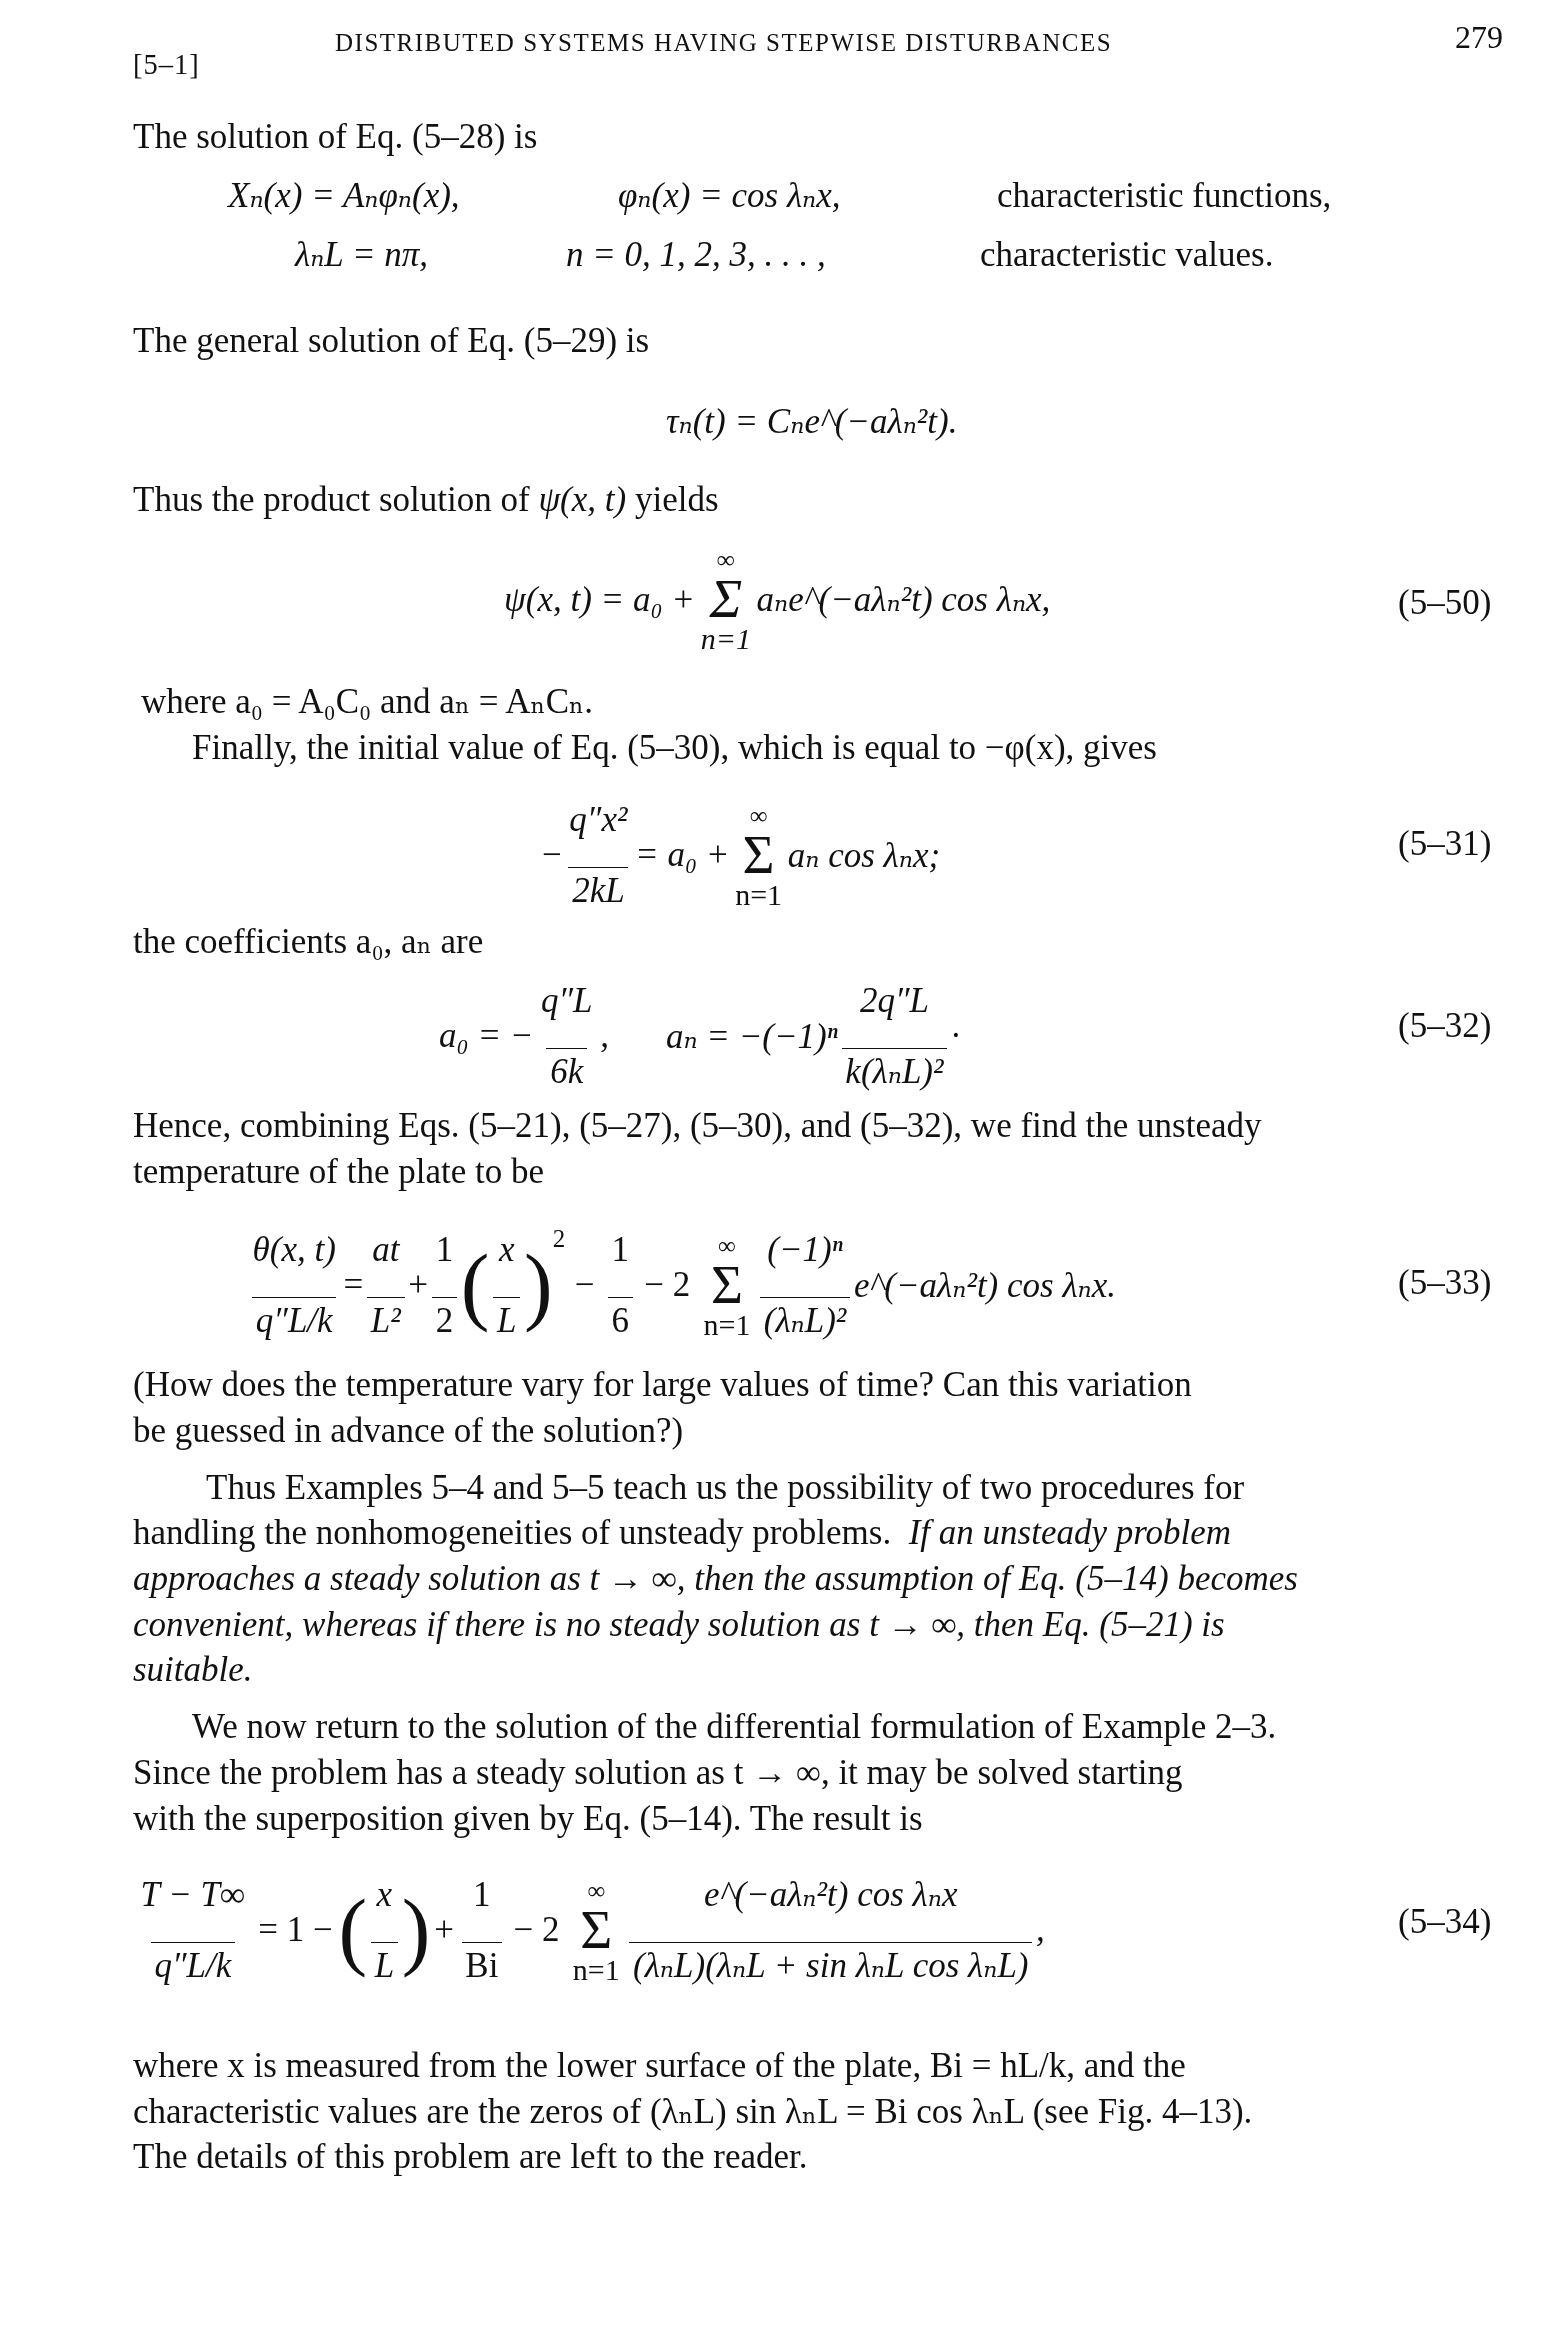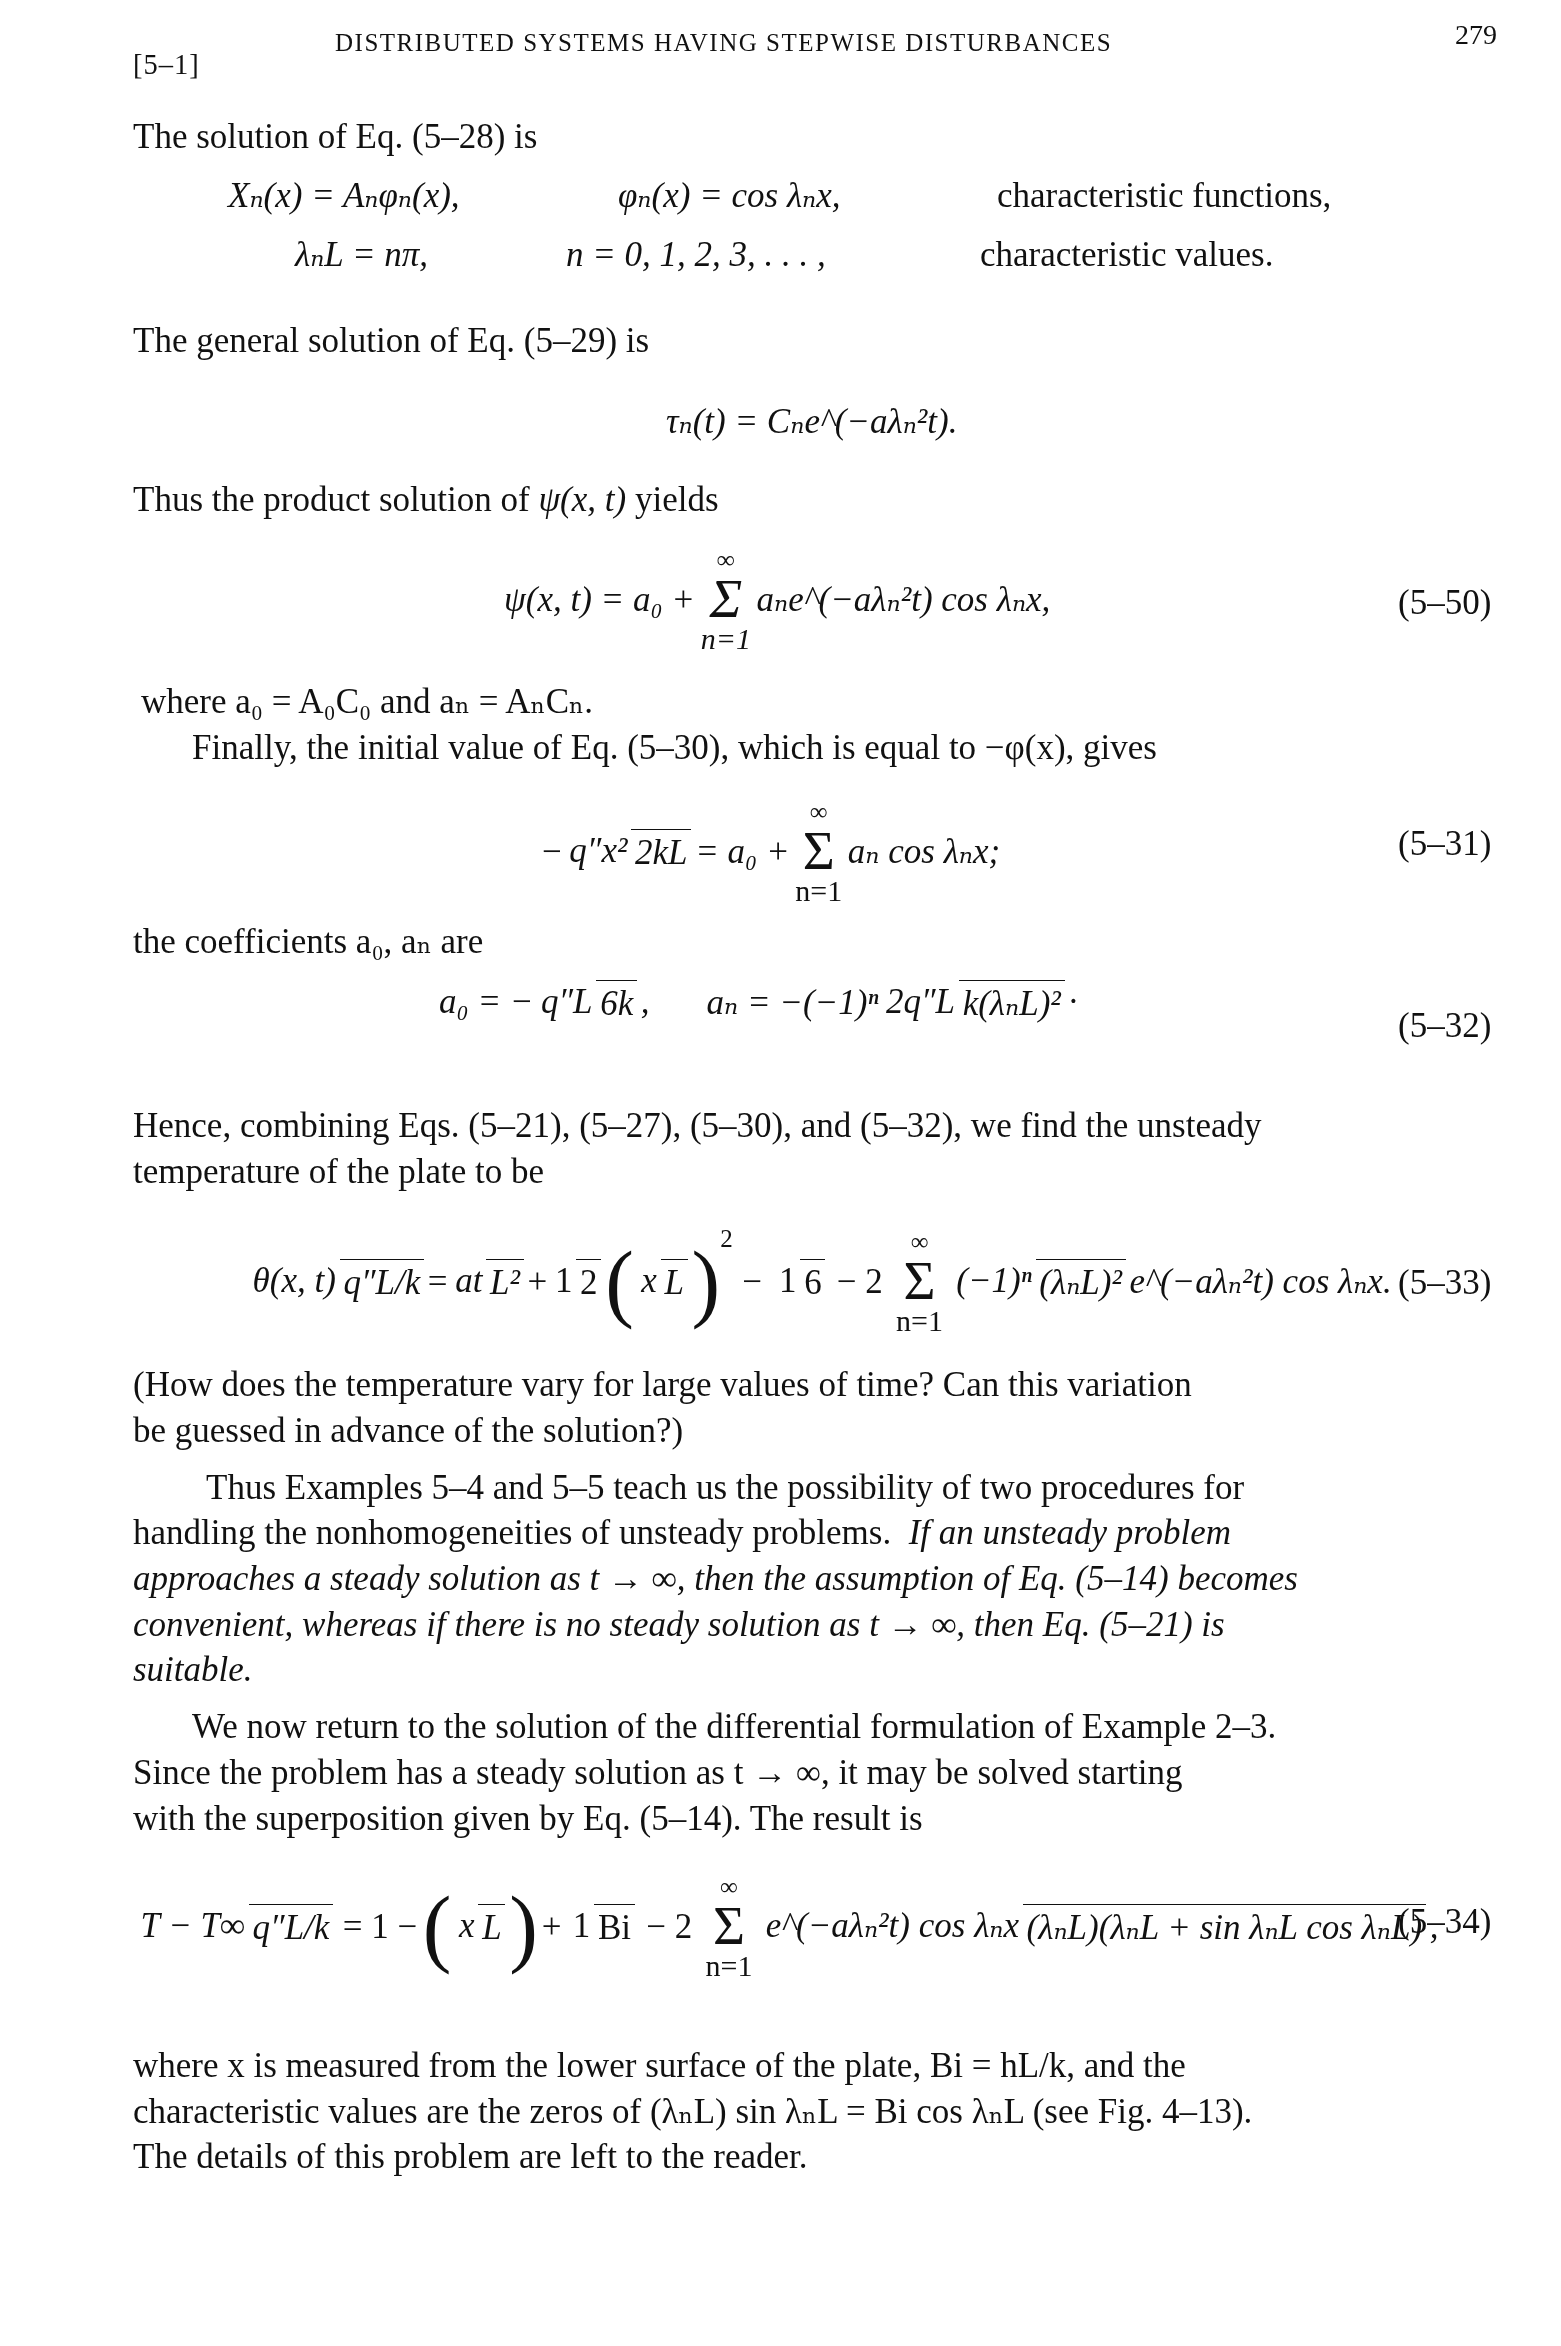--- a/index.html
+++ b/index.html
@@ -6,25 +6,25 @@
   body {
     width:1562px; height:2346px; position:relative; overflow:hidden;
     font-family:"Liberation Serif", "DejaVu Serif", serif;
     color:#111111;
   }
   .page { position:absolute; left:0; top:0; width:1562px; height:2346px; }
   .abs { position:absolute; white-space:nowrap; }
   .txt { font-size:35px; line-height:46px; }
   .hdr { font-size:28.5px; letter-spacing:1px;margin-top:28px; }
   .hdr-title { font-size:25px; letter-spacing:1.5px; }
-  .pg { font-size:28px; }
+  .pg { font-size:32px; }
   i, .it { font-style:italic; }
   .eqn { font-size:35px; }
   .eqno { font-size:35px; }
-  .frac { display:inline-flex; align-items:center; vertical-align:middle; margin:0 3.8px; }
+  .frac { display:inline-flex; flex-direction:column; align-items:center; vertical-align:middle; margin:0 3.8px;gap:24px; }
   .frac .num { padding:0 3.8px 1.9px 3.8px; line-height:42px; }
   .frac .den { border-top:1.9px solid #111; padding:1.9px 3.8px 0 3.8px; line-height:42px; }
   .sum { display:inline-flex; flex-direction:column; align-items:center; vertical-align:middle; margin:0 5.7px; }
   .sum .lim-top { font-size:25px; line-height:25px; }
   .sum .sig { font-size:55px; line-height:53px; }
   .sum .lim-bot { font-size:30px; line-height:27px; }
   .big-paren { font-size:86px; line-height:86px; vertical-align:middle; font-weight:200; }
 </style>
 </head>
 <body>

